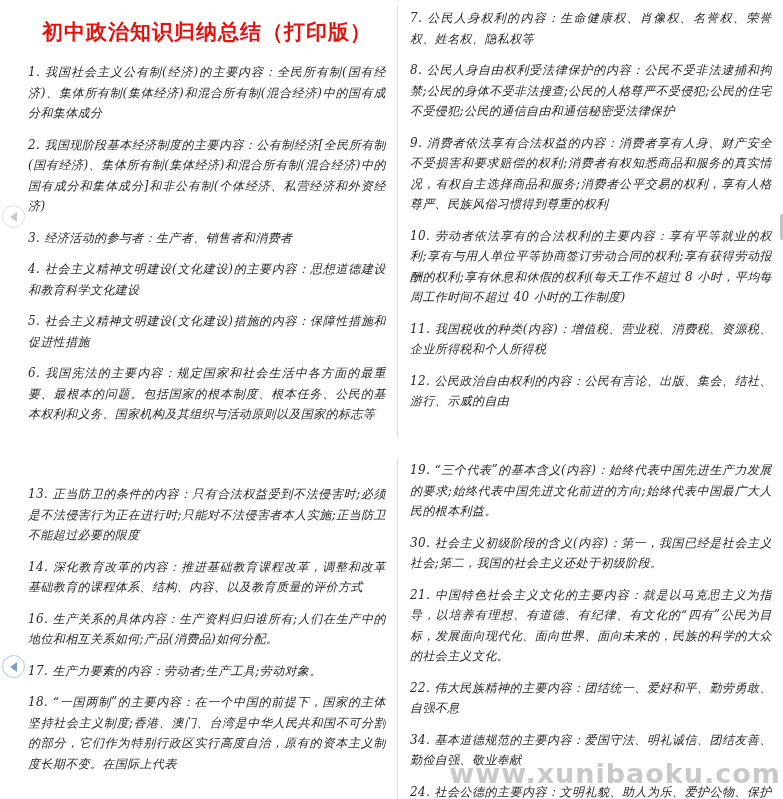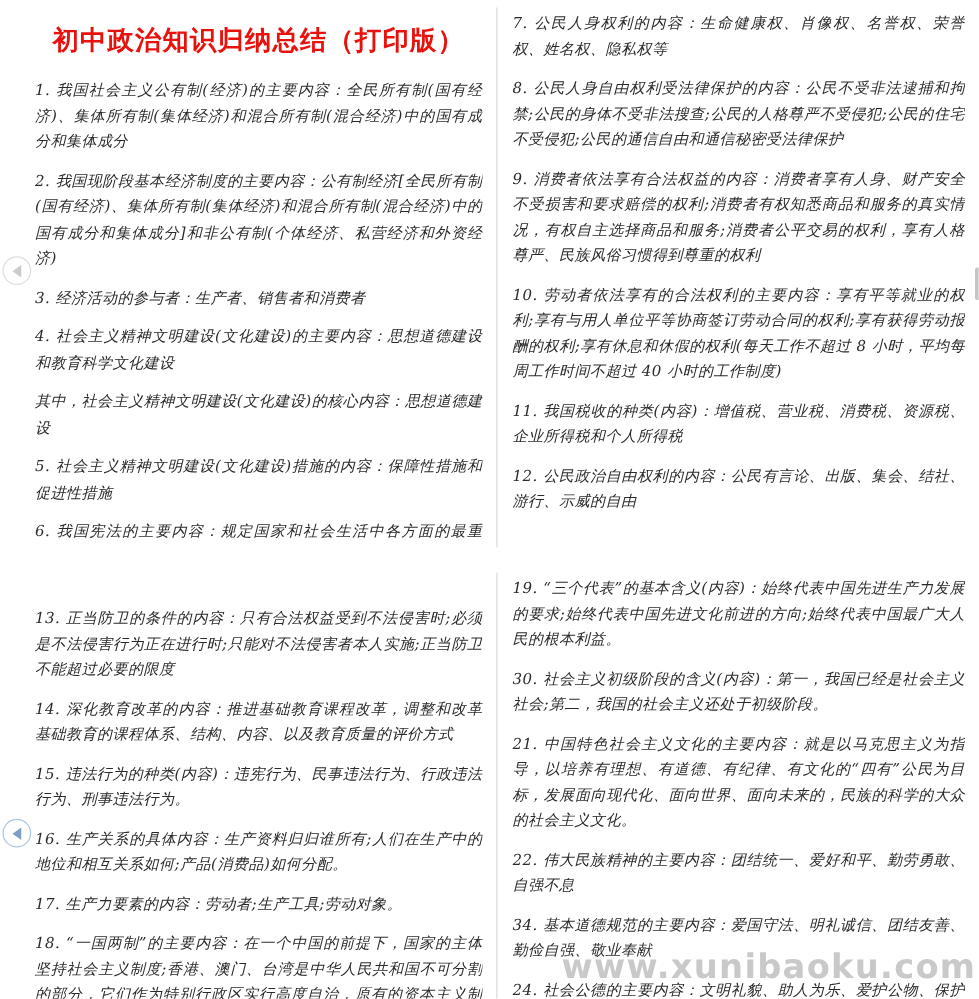--- a/index.html
+++ b/index.html
@@ -104,38 +104,36 @@
 
   <div class="divider divider-top"></div>
   <div class="divider divider-bottom"></div>
 
   <div class="col col-top-left">
     <div class="doc-title">初中政治知识归纳总结（打印版）</div>
     <p>1. 我国社会主义公有制(经济)的主要内容：全民所有制(国有经济)、集体所有制(集体经济)和混合所有制(混合经济)中的国有成分和集体成分</p>
     <p>2. 我国现阶段基本经济制度的主要内容：公有制经济[全民所有制(国有经济)、集体所有制(集体经济)和混合所有制(混合经济)中的国有成分和集体成分]和非公有制(个体经济、私营经济和外资经济)</p>
     <p>3. 经济活动的参与者：生产者、销售者和消费者</p>
     <p>4. 社会主义精神文明建设(文化建设)的主要内容：思想道德建设和教育科学文化建设</p>
-    <p>其中，社会主义精神文明建设(文化建设)的核心内容：思想道德建设</p>
     <p>5. 社会主义精神文明建设(文化建设)措施的内容：保障性措施和促进性措施</p>
     <p>6. 我国宪法的主要内容：规定国家和社会生活中各方面的最重要、最根本的问题。包括国家的根本制度、根本任务、公民的基本权利和义务、国家机构及其组织与活动原则以及国家的标志等</p>
   </div>
 
   <div class="col col-top-right">
     <p>7. 公民人身权利的内容：生命健康权、肖像权、名誉权、荣誉权、姓名权、隐私权等</p>
     <p>8. 公民人身自由权利受法律保护的内容：公民不受非法逮捕和拘禁;公民的身体不受非法搜查;公民的人格尊严不受侵犯;公民的住宅不受侵犯;公民的通信自由和通信秘密受法律保护</p>
     <p>9. 消费者依法享有合法权益的内容：消费者享有人身、财产安全不受损害和要求赔偿的权利;消费者有权知悉商品和服务的真实情况，有权自主选择商品和服务;消费者公平交易的权利，享有人格尊严、民族风俗习惯得到尊重的权利</p>
     <p>10. 劳动者依法享有的合法权利的主要内容：享有平等就业的权利;享有与用人单位平等协商签订劳动合同的权利;享有获得劳动报酬的权利;享有休息和休假的权利(每天工作不超过 8 小时，平均每周工作时间不超过 40 小时的工作制度)</p>
     <p>11. 我国税收的种类(内容)：增值税、营业税、消费税、资源税、企业所得税和个人所得税</p>
     <p>12. 公民政治自由权利的内容：公民有言论、出版、集会、结社、游行、示威的自由</p>
   </div>
 
   <div class="col col-bottom-left">
     <p>13. 正当防卫的条件的内容：只有合法权益受到不法侵害时;必须是不法侵害行为正在进行时;只能对不法侵害者本人实施;正当防卫不能超过必要的限度</p>
     <p>14. 深化教育改革的内容：推进基础教育课程改革，调整和改革基础教育的课程体系、结构、内容、以及教育质量的评价方式</p>
-    <p>15. 违法行为的种类(内容)：违宪行为、民事违法行为、行政违法行为、刑事违法行为。</p>
     <p>16. 生产关系的具体内容：生产资料归归谁所有;人们在生产中的地位和相互关系如何;产品(消费品)如何分配。</p>
     <p>17. 生产力要素的内容：劳动者;生产工具;劳动对象。</p>
     <p>18. “一国两制”的主要内容：在一个中国的前提下，国家的主体坚持社会主义制度;香港、澳门、台湾是中华人民共和国不可分割的部分，它们作为特别行政区实行高度自治，原有的资本主义制度长期不变。在国际上代表</p>
   </div>
 
   <div class="col col-bottom-right">
     <p>19. “三个代表”的基本含义(内容)：始终代表中国先进生产力发展的要求;始终代表中国先进文化前进的方向;始终代表中国最广大人民的根本利益。</p>
     <p>30. 社会主义初级阶段的含义(内容)：第一，我国已经是社会主义社会;第二，我国的社会主义还处于初级阶段。</p>
     <p>21. 中国特色社会主义文化的主要内容：就是以马克思主义为指导，以培养有理想、有道德、有纪律、有文化的“四有”公民为目标，发展面向现代化、面向世界、面向未来的，民族的科学的大众的社会主义文化。</p>
     <p>22. 伟大民族精神的主要内容：团结统一、爱好和平、勤劳勇敢、自强不息</p>

